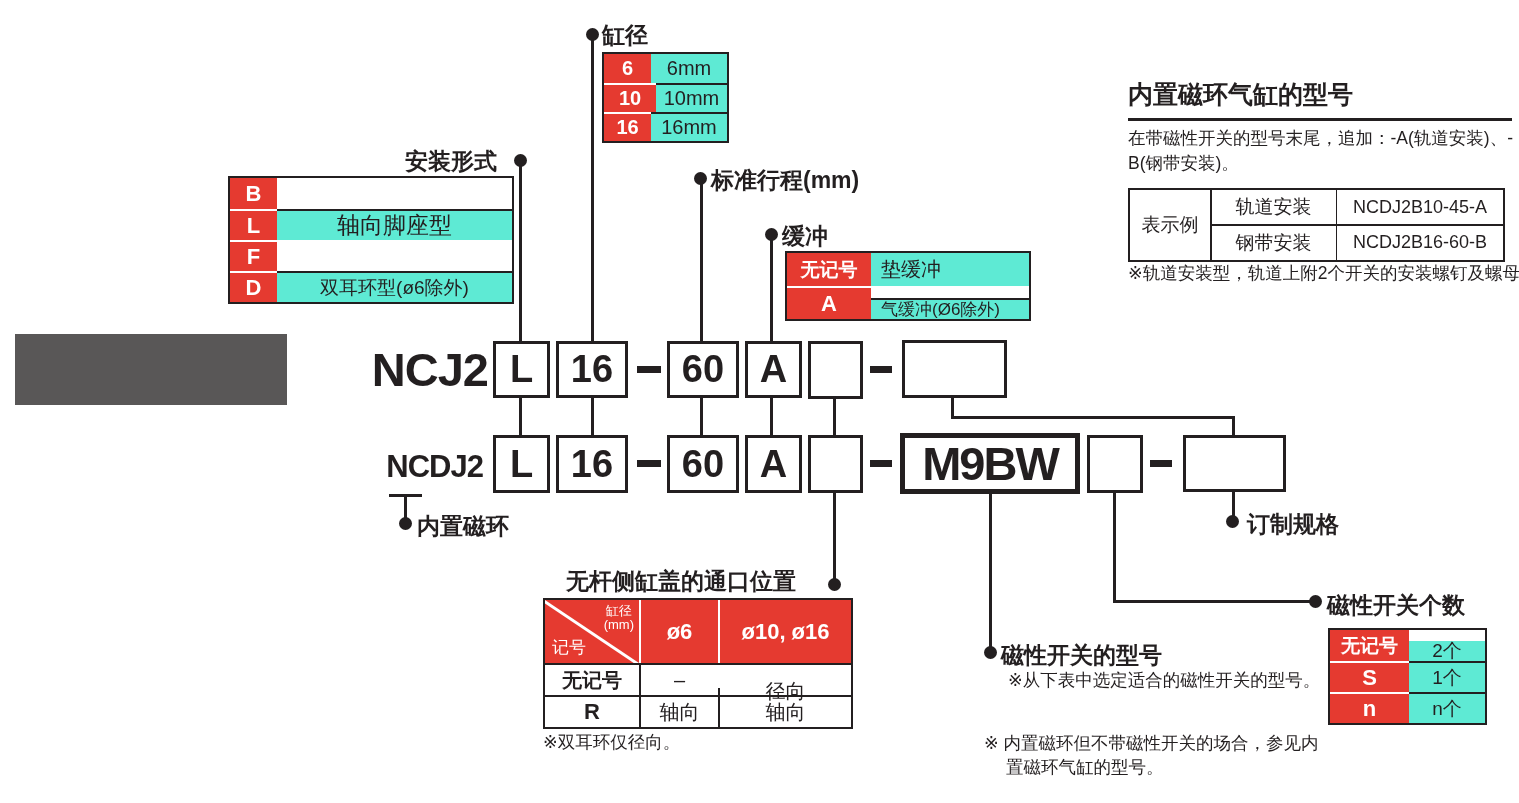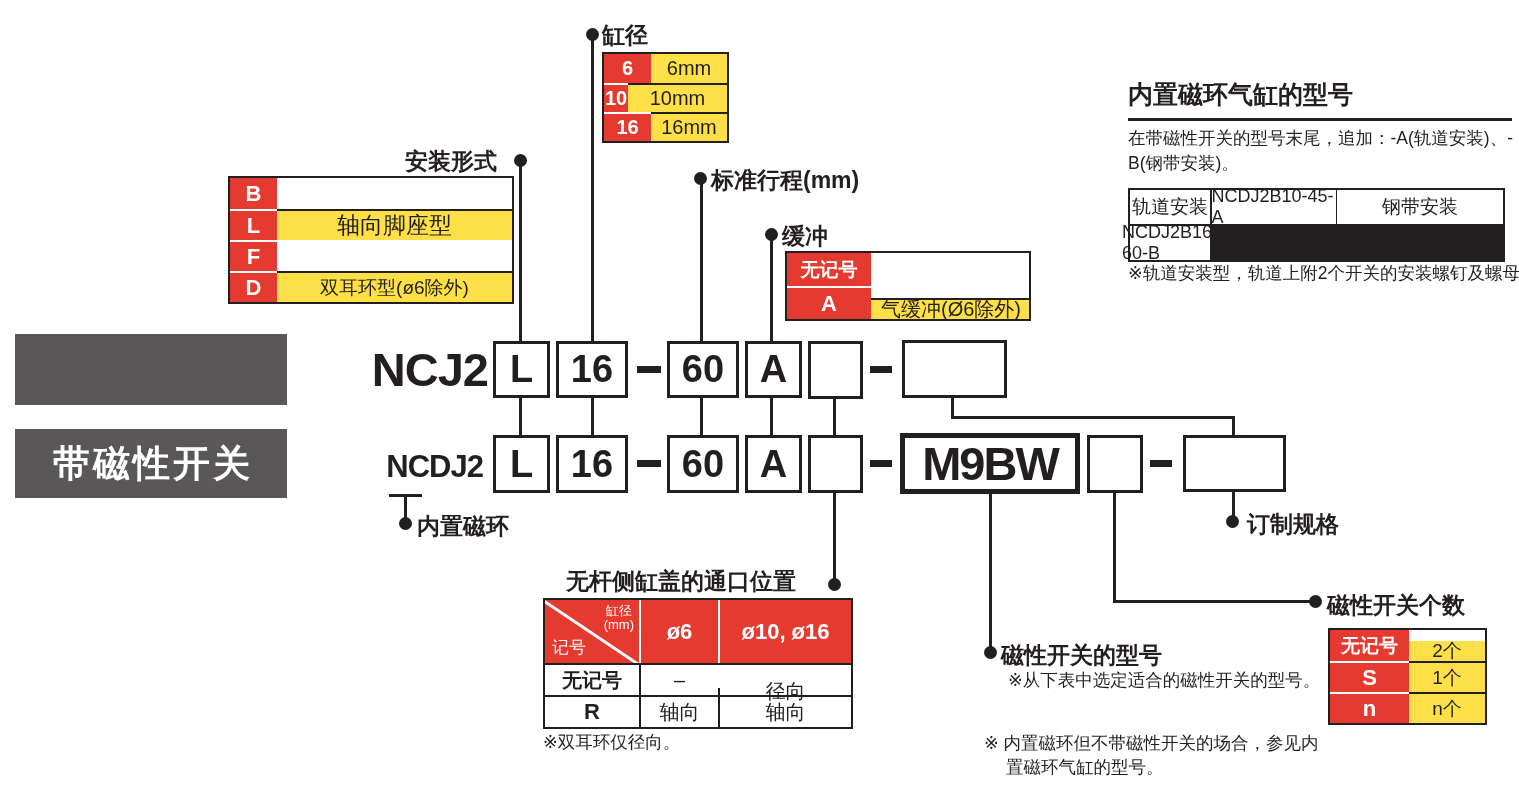--- a/index.html
+++ b/index.html
@@ -12,21 +12,21 @@
   .lbl{position:absolute;font-weight:bold;font-size:23px;color:#231f20;white-space:nowrap;}
   .codebox{position:absolute;border:3px solid #231f20;background:#fff;display:flex;align-items:center;justify-content:center;
     font-weight:bold;font-size:38px;color:#231f20;box-sizing:border-box;}
   .prefix{position:absolute;font-weight:bold;color:#231f20;display:flex;align-items:center;justify-content:flex-end;letter-spacing:-1px;}
   .dash{position:absolute;background:#231f20;}
   .band{position:absolute;background:#595757;}
   .band-label{width:100%;height:100%;display:flex;align-items:center;color:#fff;font-weight:bold;font-size:37px;letter-spacing:3px;padding-left:38px;box-sizing:border-box;}
   .kv{position:absolute;border:2.5px solid #231f20;box-sizing:border-box;background:#fff;}
   .kv-row{display:flex;box-sizing:border-box;}
   .kv-key{background:#e53a30;color:#fff;font-weight:bold;display:flex;align-items:center;justify-content:center;box-sizing:border-box;border-top:2px solid #fff;}
-  .kv-val{display:flex;align-items:center;justify-content:center;box-sizing:border-box;color:#231f20;border-top:2px solid #231f20;background:#fde047;}
+  .kv-val{display:flex;align-items:center;justify-content:center;box-sizing:border-box;color:#231f20;border-top:2px solid #231f20;background:#5eead4;}
   .kv-row:first-child .kv-key,.kv-row:first-child .kv-val{border-top:none;}
   .kv-val.left{justify-content:flex-start;padding-left:10px;}
   .note{position:absolute;font-size:17.5px;line-height:1.35;color:#231f20;}
   .hang{padding-left:22px;text-indent:-22px;}
   
   .ex-table{position:absolute;display:grid;grid-template-columns:80px 124px 166px;grid-template-rows:34px 34px;border:2px solid #231f20;background:#231f20;grid-gap:1.5px;box-sizing:content-box;}
   .ex-cell{background:#fff;display:flex;align-items:center;justify-content:center;font-size:19px;}
   .ex-span{grid-row:1/3;}
   .ex-model{font-size:18px;}
   
@@ -85,23 +85,20 @@
   <div class="lbl" style="left:405px;top:146px;">安装形式</div>
   <div class="lbl" style="left:711px;top:165px;">标准行程(mm)</div>
   <div class="lbl" style="left:782px;top:221px;">缓冲</div>
   <div class="lbl" style="left:417px;top:511px;">内置磁环</div>
   <div class="lbl" style="left:566px;top:566px;">无杆侧缸盖的通口位置</div>
   <div class="lbl" style="left:1001px;top:640px;">磁性开关的型号</div>
   <div class="lbl" style="left:1327px;top:590px;">磁性开关个数</div>
   <div class="lbl" style="left:1247px;top:509px;">订制规格</div>
 
   <div class="band" style="left:15px;top:334px;width:272px;height:71px;"></div>
-  <div class="band" style="left:15px;top:429px;width:272px;height:69px;">
-    <div class="band-label">带磁性开关</div>
-  </div>
 
   <div class="prefix" style="left:330px;top:340px;width:158px;height:58px;font-size:47px;">NCJ2</div>
   <div class="codebox" style="left:493px;top:341px;width:57px;height:57px;">L</div>
   <div class="codebox" style="left:556px;top:341px;width:72px;height:57px;">16</div>
   <div class="dash" style="left:637px;top:366px;width:24px;height:7px;"></div>
   <div class="codebox" style="left:667px;top:341px;width:72px;height:57px;">60</div>
   <div class="codebox" style="left:745px;top:341px;width:57px;height:57px;">A</div>
   <div class="codebox" style="left:808px;top:341px;width:55px;height:58px;"></div>
   <div class="dash" style="left:870px;top:366px;width:22px;height:7px;"></div>
   <div class="codebox" style="left:902px;top:340px;width:105px;height:58px;"></div>
@@ -118,21 +115,21 @@
   <div class="codebox" style="left:1087px;top:435px;width:56px;height:58px;"></div>
   <div class="dash" style="left:1150px;top:460px;width:22px;height:7px;"></div>
   <div class="codebox" style="left:1183px;top:435px;width:103px;height:57px;"></div>
 
   <div class="kv" style="left:602px;top:52px;width:127px;">
     <div class="kv-row" style="height:29px;">
       <div class="kv-key" style="width:47px;font-size:20px;">6</div>
       <div class="kv-val" style="flex:1;font-size:20px;">6mm</div>
     </div>
     <div class="kv-row" style="height:29px;">
-      <div class="kv-key" style="width:24px;font-size:20px;">10</div>
+      <div class="kv-key" style="width:52px;font-size:20px;">10</div>
       <div class="kv-val" style="flex:1;font-size:20px;">10mm</div>
     </div>
     <div class="kv-row" style="height:29px;">
       <div class="kv-key" style="width:47px;font-size:20px;">16</div>
       <div class="kv-val" style="flex:1;font-size:20px;">16mm</div>
     </div>
   </div>
 
   <div class="kv" style="left:228px;top:176px;width:286px;">
     <div class="kv-row" style="height:31px;">
@@ -147,30 +144,32 @@
     </div>
     <div class="kv-row" style="height:31px;">
       <div class="kv-key" style="width:47px;font-size:22px;">D</div>
       <div class="kv-val" style="flex:1;font-size:19px;">双耳环型(ø6除外)</div>
     </div>
   </div>
 
   <div class="kv" style="left:785px;top:251px;width:246px;">
     <div class="kv-row" style="height:33px;">
       <div class="kv-key" style="width:84px;font-size:19px;">无记号</div>
+      <div class="kv-val left" style="flex:1;font-size:20px;">垫缓冲</div>
     </div>
     <div class="kv-row" style="height:33px;">
       <div class="kv-key" style="width:84px;font-size:22px;">A</div>
-      <div class="kv-val left" style="flex:1;font-size:20px;margin-top:12px;">气缓冲(Ø6除外)</div>
+      <div class="kv-val left" style="flex:1;font-size:17px;margin-top:12px;">气缓冲(Ø6除外)</div>
     </div>
   </div>
 
   <div class="rp-title" style="left:1128px;top:78px;width:384px;">内置磁环气缸的型号</div>
   <div class="rp-body" style="left:1128px;top:126px;width:390px;">在带磁性开关的型号末尾，追加：-A(轨道安装)、-B(钢带安装)。</div>
   <div class="ex-table" style="left:1128px;top:188px;">
+    <div class="ex-cell ex-span">表示例</div>
     <div class="ex-cell">轨道安装</div>
     <div class="ex-cell ex-model">NCDJ2B10-45-A</div>
     <div class="ex-cell">钢带安装</div>
     <div class="ex-cell ex-model">NCDJ2B16-60-B</div>
   </div>
   <div class="note hang" style="left:1128px;top:262px;width:392px;">※轨道安装型，轨道上附2个开关的安装螺钉及螺母。</div>
 
   <div class="pp" style="left:543px;top:598px;width:310px;">
     <div class="pp-head">
       <div class="pp-corner">

